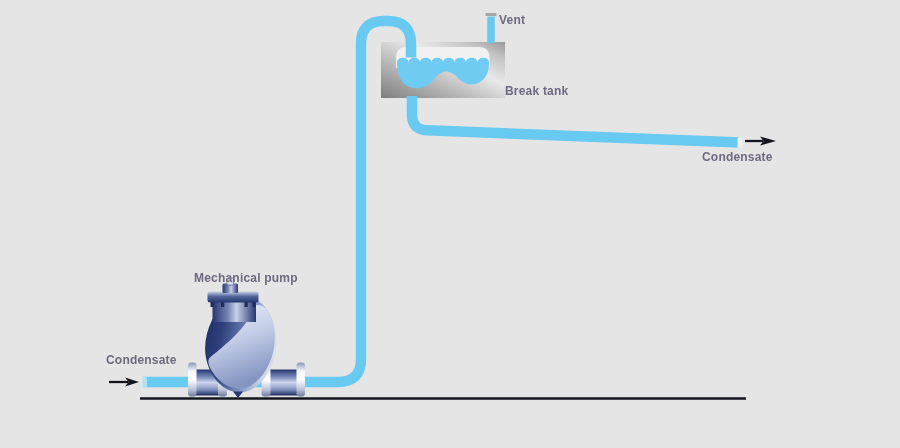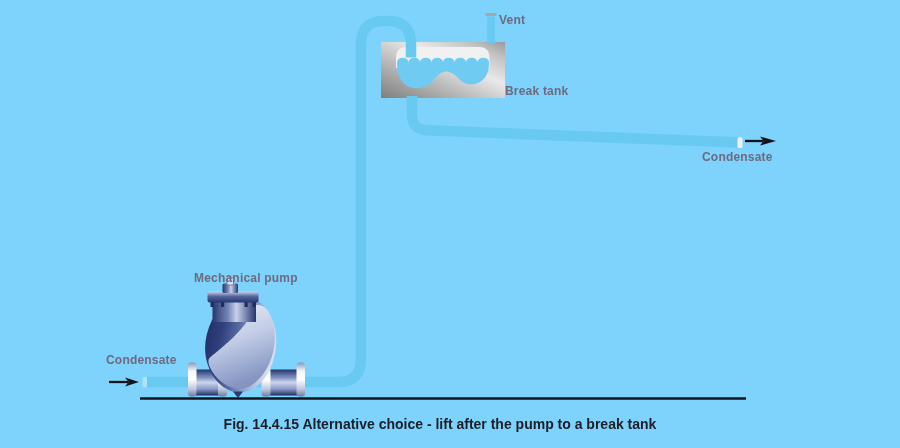--- a/index.html
+++ b/index.html
@@ -1,19 +1,19 @@
 <!DOCTYPE html>
 <html><head>
 <meta charset="utf-8">
 <style>
   html,body{margin:0;padding:0;background:#ffffff;}
   .canvas{
     position:relative;
     width:900px;height:448px;
-    background:#7dd3fc;
+    background:#e5e5e5;
     font-family:"Liberation Sans", sans-serif;
     overflow:hidden;
   }
   .canvas svg{position:absolute;left:0;top:0;}
   .lbl{
     position:absolute;
     font-size:12px;
     font-weight:bold;
     color:#6F6980;
     white-space:nowrap;
@@ -155,15 +155,14 @@
   <div class="lbl" style="left:499px;top:13px;">Vent</div>
 
   <div class="lbl" style="left:505px;top:84px;">Break tank</div>
 
   <div class="lbl" style="left:702px;top:150px;">Condensate</div>
 
   <div class="lbl" style="left:194px;top:271px;">Mechanical pump</div>
 
   <div class="lbl" style="left:106px;top:353px;">Condensate</div>
 
-  <div class="caption">Fig. 14.4.15 Alternative choice - lift after the pump to a break tank</div>
 
 </div>
 
 </body></html>

